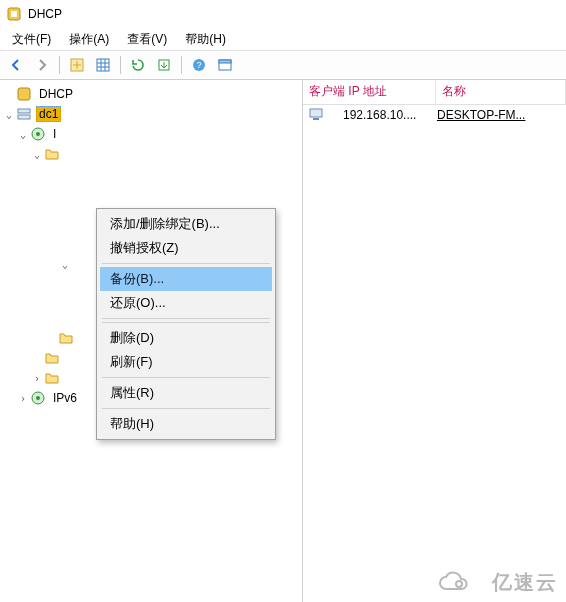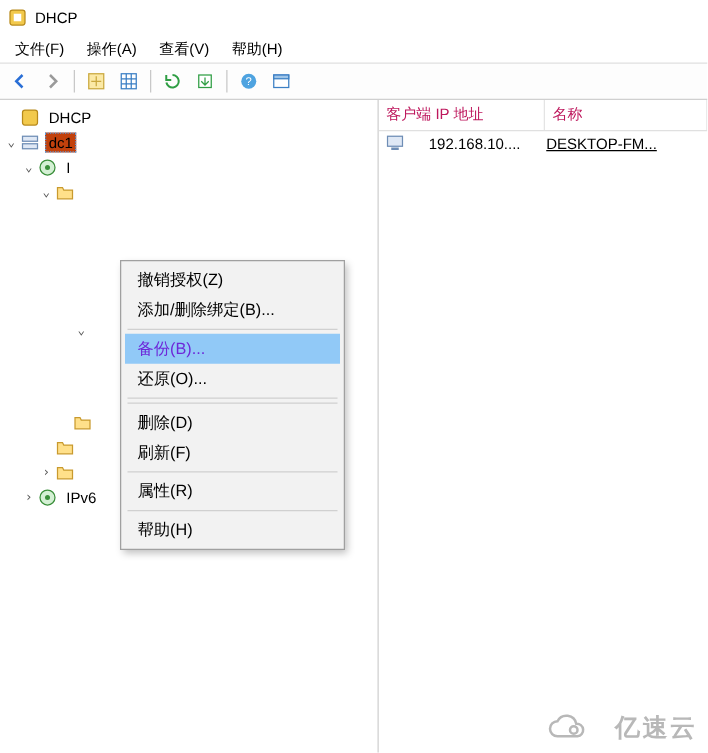--- a/index.html
+++ b/index.html
@@ -107,21 +107,21 @@
   .tree-row .expander {
     width: 14px;
     text-align: center;
     color: #555;
     font-size: 10px;
     font-family: Consolas, monospace;
   }
   .tree-row .expander.empty { color: transparent; }
   .tree-row .ticon { width:16px; height:16px; display:flex; align-items:center; justify-content:center; margin-right:4px;}
   .tree-row.selected .label {
-    background: #c2410c;
+    background: #eab308;
     border: 1px dotted #5a9de2;
     padding: 0 2px;
   }
   .tree-row .label { padding: 1px 3px; }
   .indent-0 { padding-left: 0px; }
   .indent-1 { padding-left: 14px; }
   .indent-2 { padding-left: 28px; }
   .indent-3 { padding-left: 42px; }
   .indent-4 { padding-left: 56px; }
   .context-menu {
@@ -137,21 +137,21 @@
     font-size: 13px;
   }
   .cm-item {
     height: 24px;
     display: flex;
     align-items: center;
     padding: 0 10px;
   }
   .cm-item.highlight {
     background: #91c9f7;
-    color: #6d28d9;
+    color: #0f172a;
   }
   .cm-item.has-sub::after {
     content: "▸";
     margin-left: auto;
     font-size: 10px;
     color: #333;
   }
   .cm-sep {
     height: 1px;
     background: #d0d0d0;
@@ -327,22 +327,22 @@
               <circle cx="8" cy="8" r="6" fill="#d4f0d4" stroke="#3b8f3b"></circle>
               <circle cx="8" cy="8" r="2" fill="#3b8f3b"></circle>
             </svg>
         </span>
         <span class="label">IPv6</span>
       </div>
 
     </div>
 
     <div class="context-menu">
+      <div class="cm-item">添加/删除绑定(B)...</div>
       <div class="cm-item">撤销授权(Z)</div>
-      <div class="cm-item">添加/删除绑定(B)...</div>
       <div class="cm-sep"></div>
       <div class="cm-item highlight">备份(B)...</div>
       <div class="cm-item">还原(O)...</div>
       <div class="cm-sep"></div>
       <div class="cm-sep"></div>
       <div class="cm-item">删除(D)</div>
       <div class="cm-item">刷新(F)</div>
       <div class="cm-sep"></div>
       <div class="cm-item">属性(R)</div>
       <div class="cm-sep"></div>

